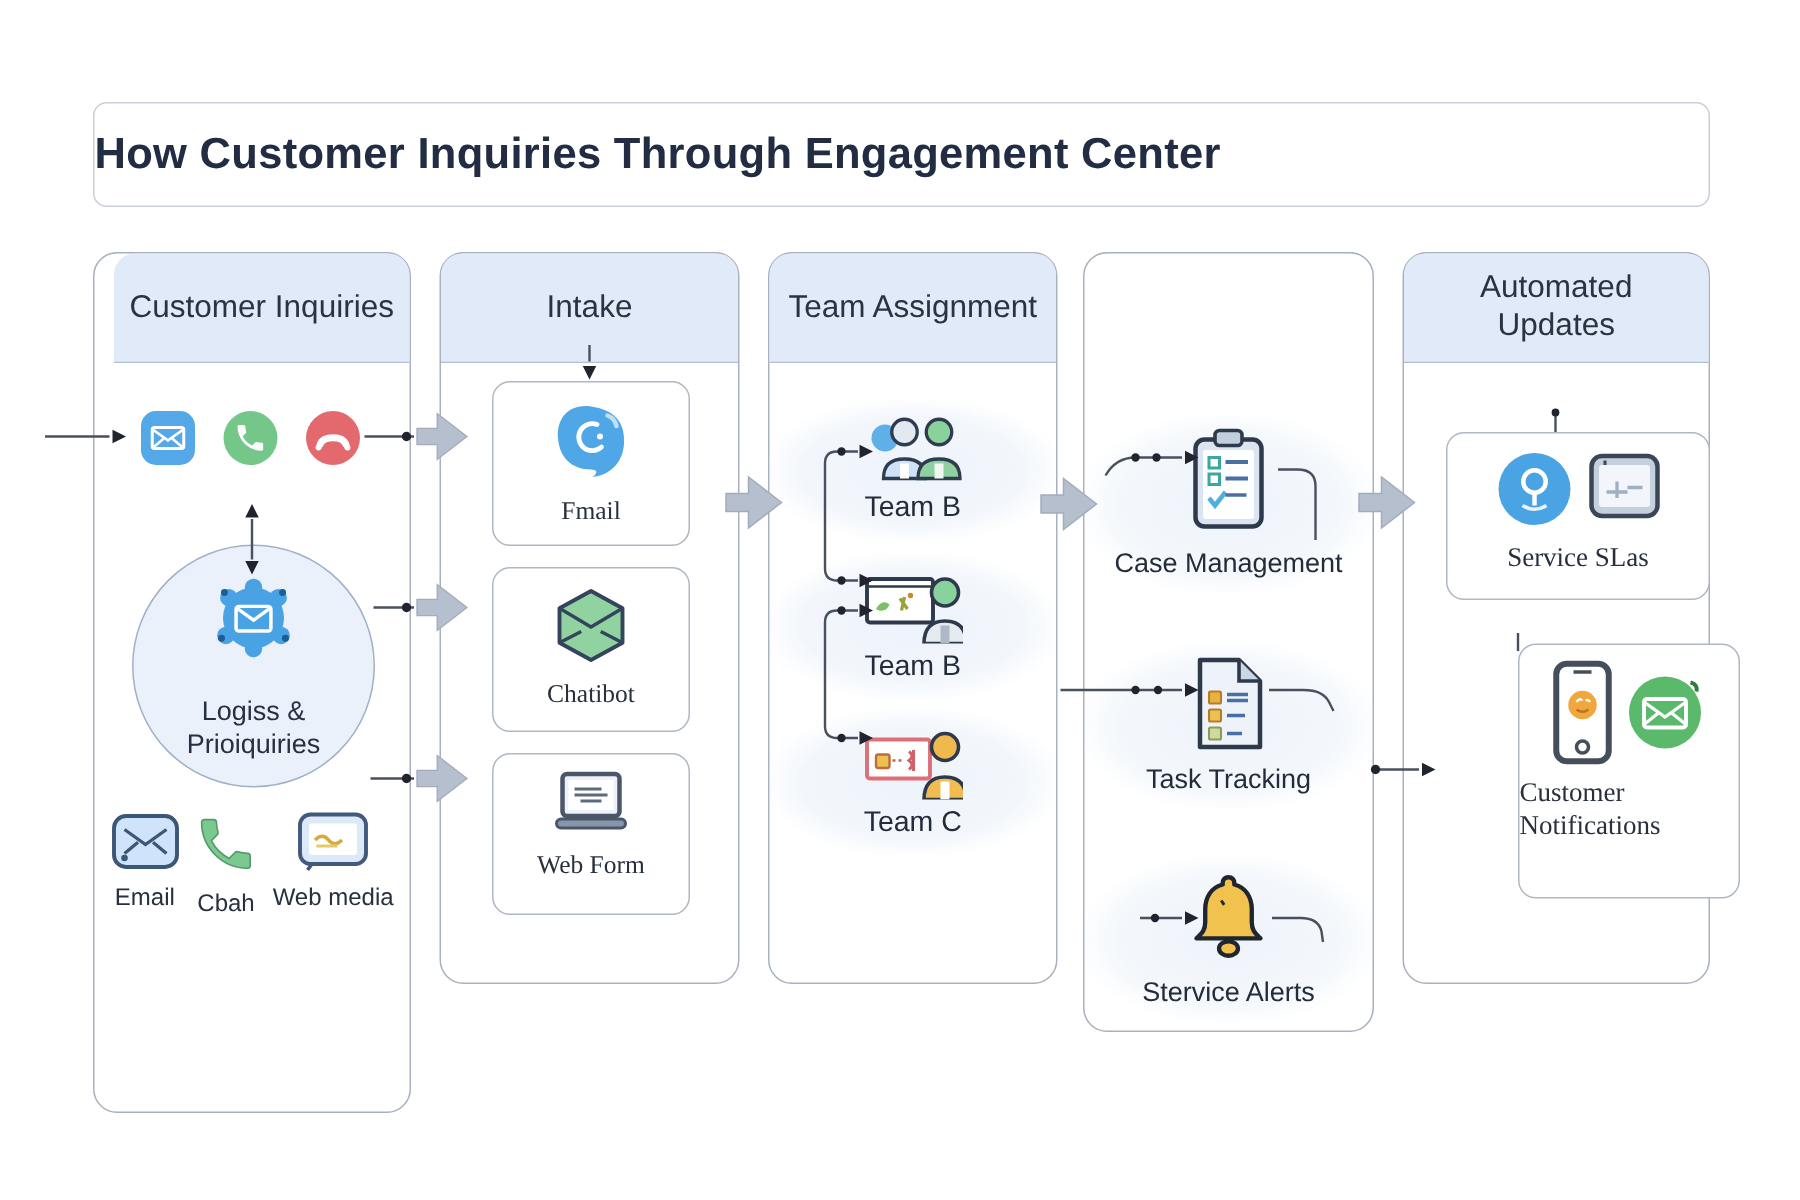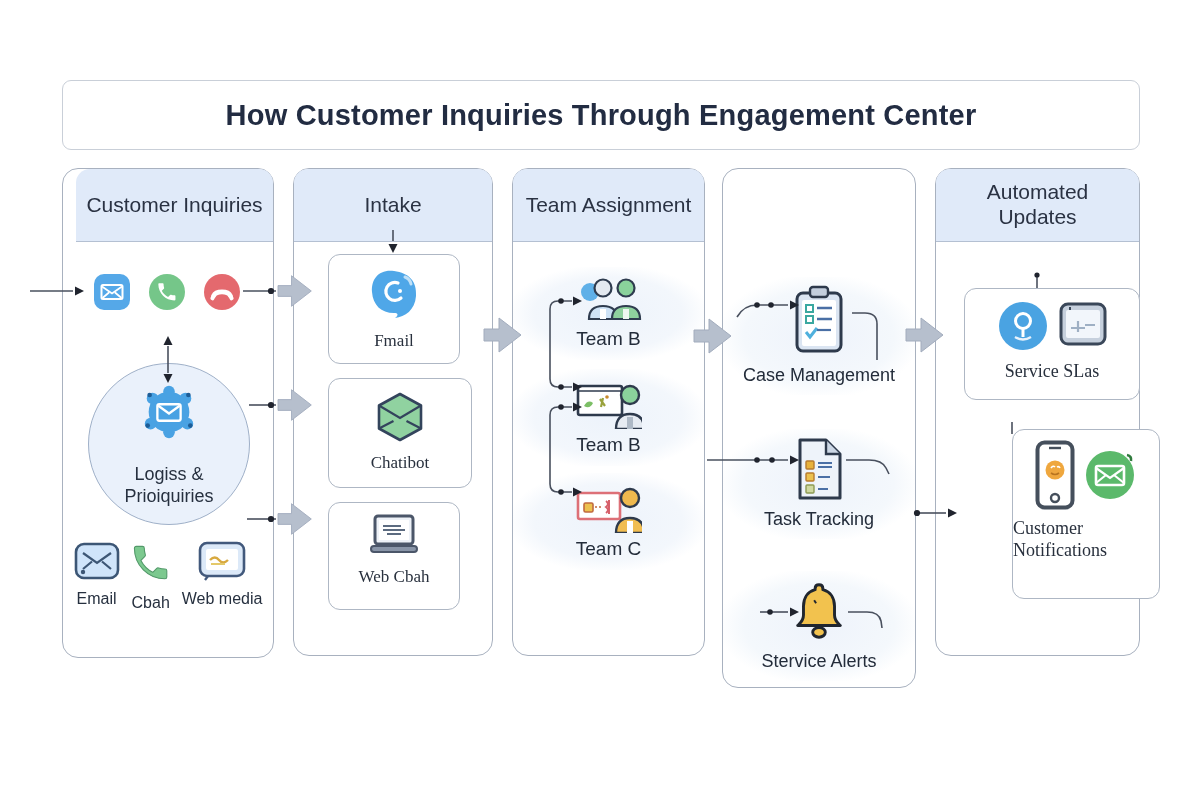--- a/index.html
+++ b/index.html
@@ -1,27 +1,27 @@
 <!DOCTYPE html>
 <html><head>
 <meta charset="utf-8">
 <style>
   html,body{margin:0;padding:0;background:#fff;}
   #stage{position:relative;width:1200px;height:800px;background:#ffffff;overflow:hidden;
          font-family:"Liberation Sans", sans-serif;color:#28303f;}
 
   
-  .title-box{position:absolute;left:62px;top:80px;width:1076px;height:68px;
+  .title-box{position:absolute;left:62px;top:68px;width:1076px;height:68px;
     border:1.5px solid #c9cfd8;border-radius:9px;background:#fff;
-    display:flex;align-items:center;justify-content:center;}
+    display:flex;align-items:center;justify-content:flex-start;}
   .title-box span{font-size:29px;font-weight:700;color:#222c42;letter-spacing:.2px;}
 
   
   .panel{position:absolute;background:#fff;border:1.5px solid #a8b1bf;border-radius:16px;box-sizing:border-box;}
-  #col1{left:62px;top:168px;width:212px;height:490px;padding-left:13px;}
+  #col1{left:62px;top:168px;width:212px;height:574px;padding-left:13px;}
   #col2{left:293px;top:168px;width:200px;height:488px;}
   #col3{left:512px;top:168px;width:193px;height:488px;}
   #col4{left:722px;top:168px;width:194px;height:520px;}
   #col5{left:935px;top:168px;width:205px;height:488px;}
   .col-header{height:72px;background:#e0eaf9;border-bottom:1.5px solid #b4c0d2;
     border-radius:14px 14px 0 0;display:flex;align-items:center;justify-content:center;
     text-align:center;font-size:21px;font-weight:500;color:#2a3243;line-height:1.18;padding:0 10px;}
 
   
   .badges{position:absolute;left:30px;top:104px;display:flex;gap:17px;}
@@ -33,21 +33,21 @@
   .hub-label{font-size:18px;text-align:center;line-height:1.25;width:140px;color:#26303f;}
   .channels{position:absolute;left:6px;right:6px;top:372px;display:flex;justify-content:space-around;align-items:flex-start;}
   .channel{display:flex;flex-direction:column;align-items:center;gap:9px;font-size:16px;
     text-align:center;line-height:1.15;color:#26303f;}
 
   
   .card{position:absolute;border:1.5px solid #aeb7c4;border-radius:12px;background:#fff;box-sizing:border-box;
     display:flex;flex-direction:column;align-items:center;padding-top:10px;gap:8px;}
   .card .card-label{font-size:17px;color:#28303d;line-height:1.2;font-family:Liberation Serif, serif;}
   #card-fmail{left:34px;top:85px;width:132px;height:110px;}
-  #card-chatibot{left:34px;top:209px;width:144px;height:110px;}
+  #card-chatibot{left:34px;top:209px;width:132px;height:110px;}
   #card-webform{left:34px;top:333px;width:132px;height:108px;}
   #card-sla{left:28px;top:119px;width:176px;height:112px;}
   #card-notif{left:28px;top:260px;width:148px;height:170px;margin-left:48px;}
   #card-sla .card-label,#card-notif .card-label{font-size:18px;}
   .icon-row{display:flex;align-items:center;gap:8px;}
 
   
   .team{position:absolute;left:0;right:0;display:flex;flex-direction:column;align-items:center;gap:5px;
     padding:10px 0;background:radial-gradient(ellipse at center,#edf3fb 0%,#f3f7fc 55%,rgba(255,255,255,0) 75%);}
   .team-label{font-size:19px;color:#232c3a;}
@@ -220,21 +220,21 @@
       </svg>
       <div class="card-label">Chatibot</div>
     </div>
     <div class="card" id="card-webform">
       <svg width="58" height="46" viewBox="0 0 58 46">
         <rect x="10" y="3" width="38" height="28" rx="3" fill="#eef2f8" stroke="#4b5669" stroke-width="3"></rect>
         <rect x="14" y="7" width="30" height="20" fill="#fff"></rect>
         <path d="M18 13 h18 M18 17 h22 M22 21 h14" stroke="#5c6b80" stroke-width="2"></path>
         <rect x="6" y="33" width="46" height="6" rx="3" fill="#8995a8" stroke="#4b5669" stroke-width="2"></rect>
       </svg>
-      <div class="card-label">Web Cbah</div>
+      <div class="card-label">Web Form</div>
     </div>
   </div>
 
   <div class="panel" id="col3">
     <div class="col-header">Team Assignment</div>
     <div class="team" id="team1">
       <svg width="66" height="46" viewBox="0 0 66 46">
         <circle cx="14" cy="15" r="9" fill="#5fb0e8"></circle>
         <circle cx="27" cy="11" r="8.5" fill="#e3e9f0" stroke="#2f3c4f" stroke-width="2.2"></circle>
         <path d="M13 42 q0 -13 14 -13 q14 0 14 13 z" fill="#cfe3f6" stroke="#2f3c4f" stroke-width="2.2"></path>

